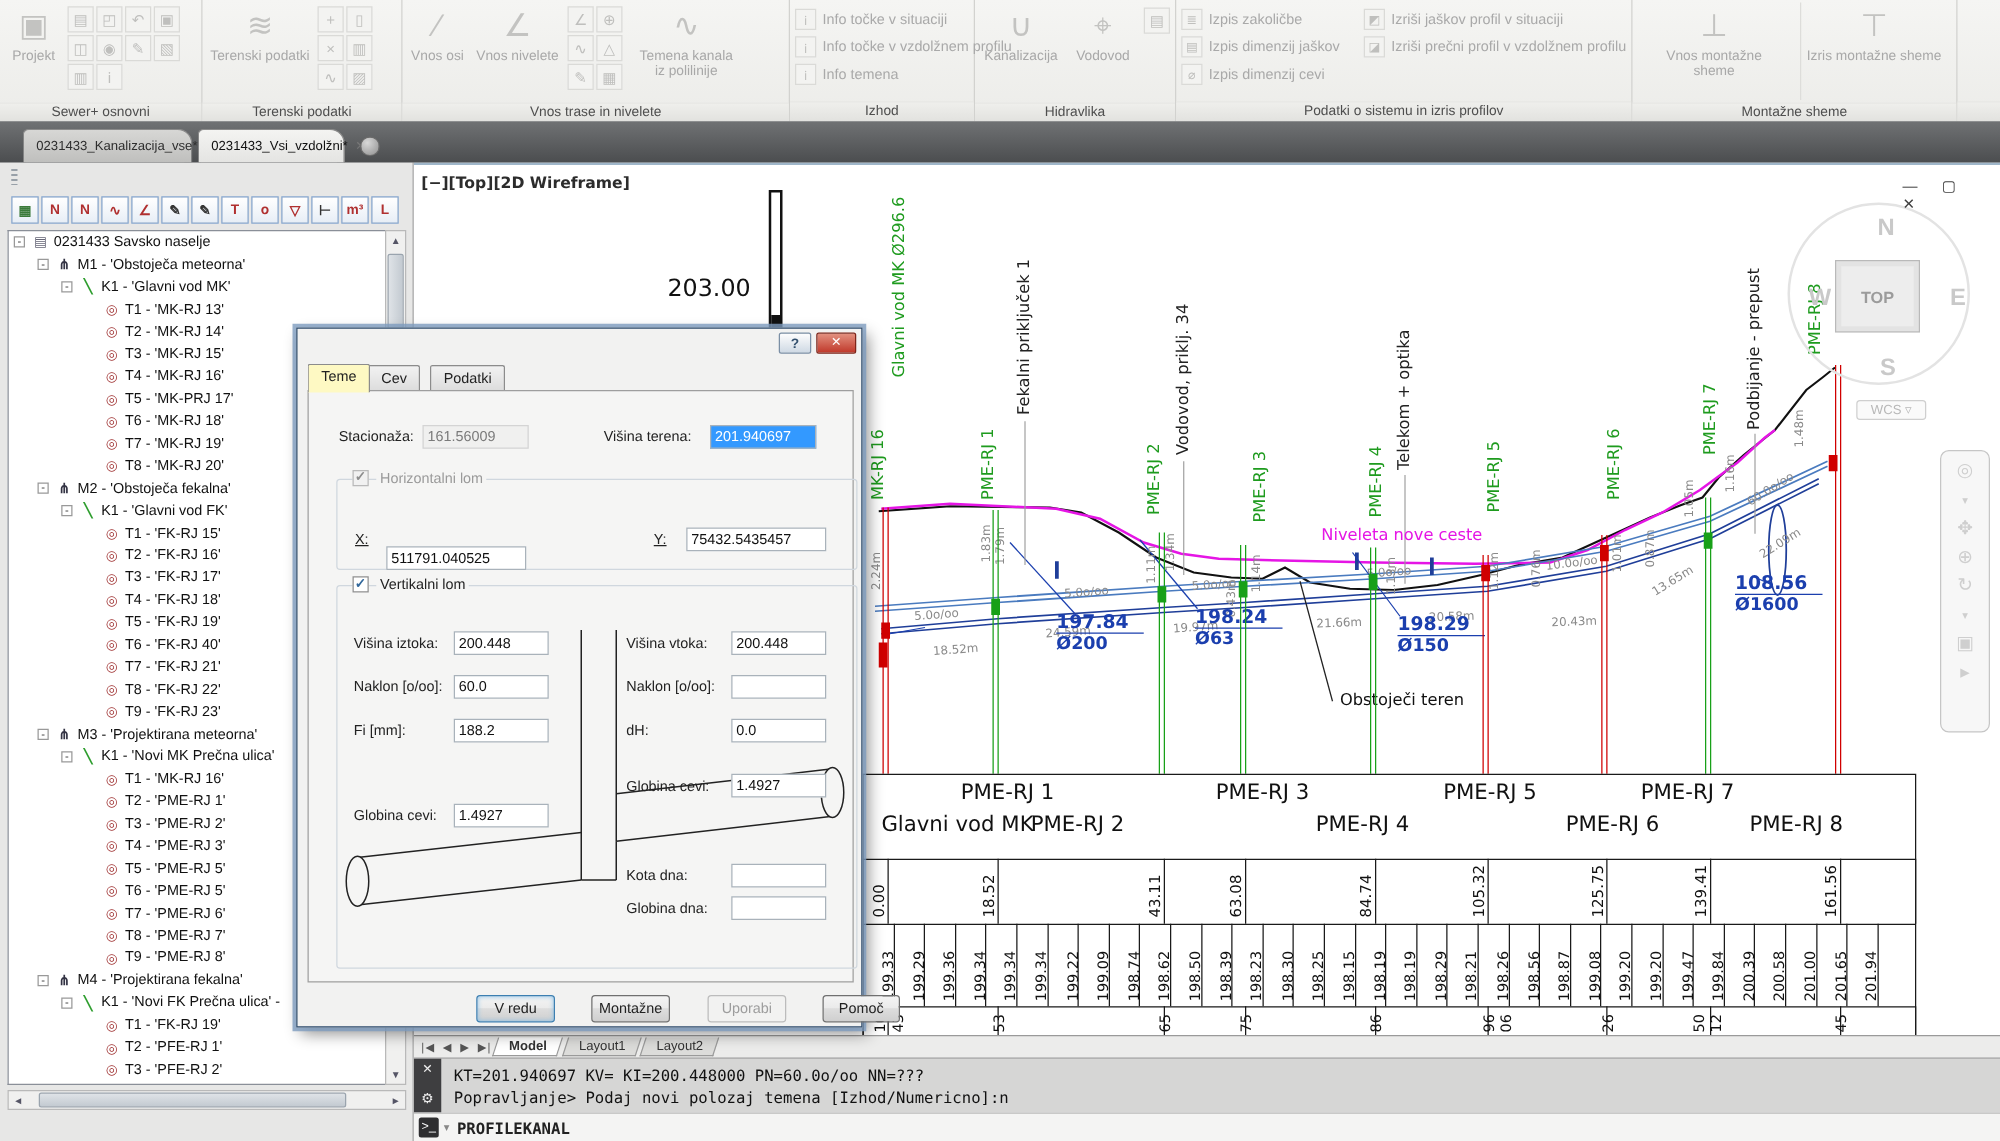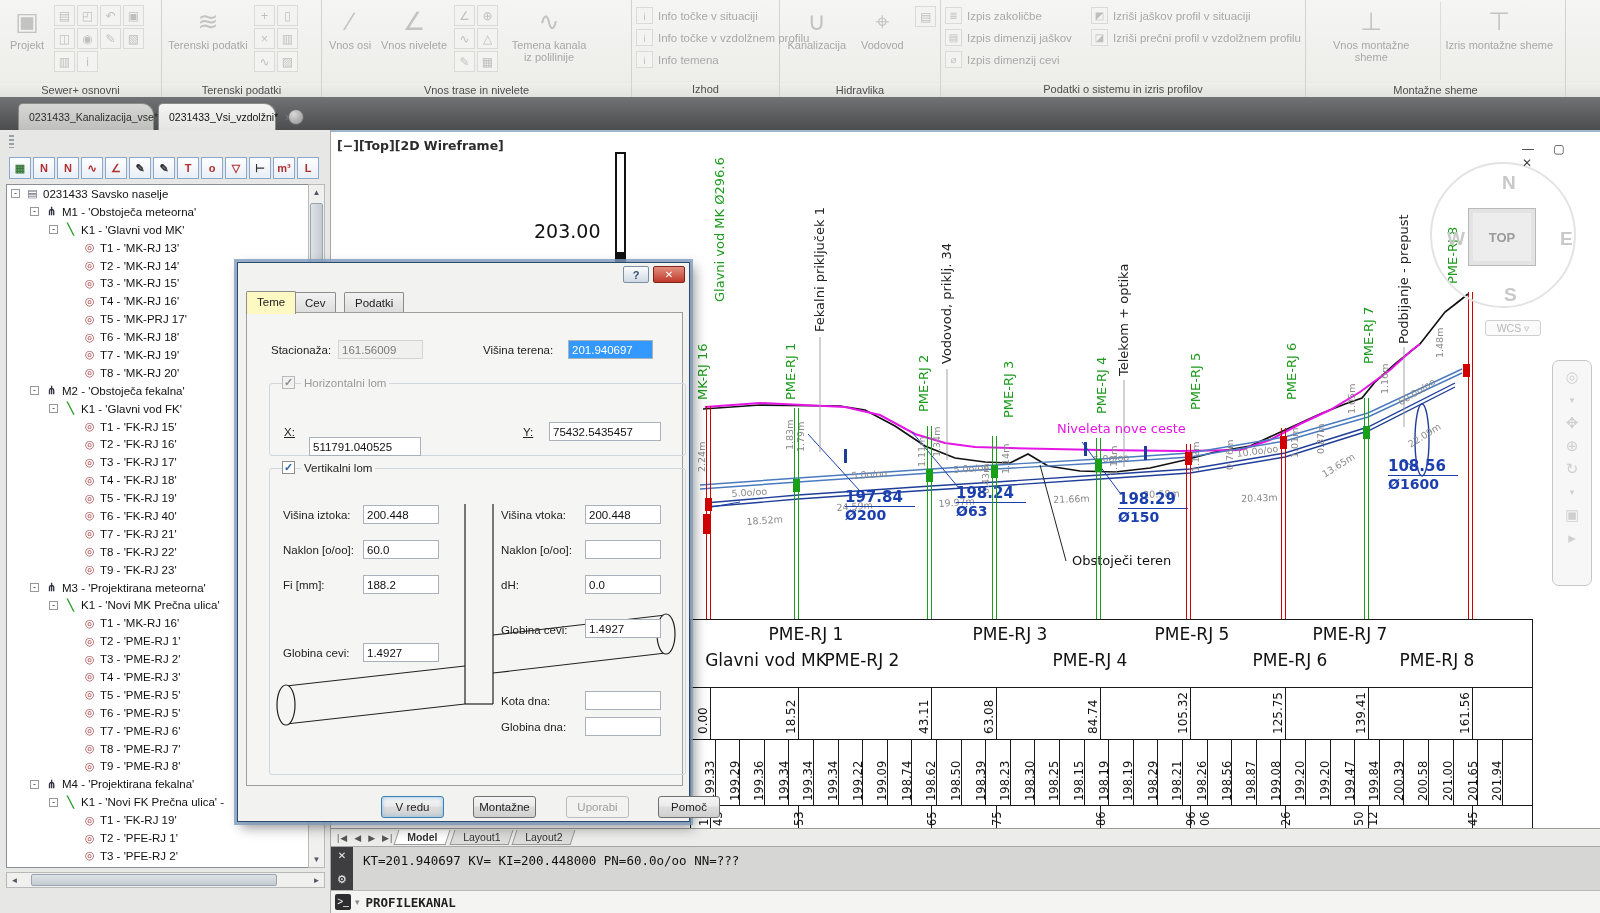--- a/index.html
+++ b/index.html
@@ -774,20 +774,21 @@
     <span class="mtab"><span>Layout1</span></span>
     <span class="mtab"><span>Layout2</span></span>
   </div>
 
   <div id="cmdwin">
     <div id="cmdstrip">
       <div style="font-size:10px;line-height:14px;margin-top:2px">✕</div>
       <div style="font-size:11px;line-height:16px;margin-top:8px">⚙</div>
     </div>
     <div class="cmdline" style="top:6px">KT=201.940697 KV= KI=200.448000 PN=60.0o/oo NN=???</div>
+    <div class="cmdline" style="top:23px">Popravljanje&gt; Podaj novi polozaj temena [Izhod/Numericno]:n</div>
   </div>
   <div id="cmdinput">
     <span class="cmdico">&gt;_</span>
     <span class="cmdcaret">▾</span>
     <span class="cmdtext">PROFILEKANAL</span>
   </div>
 
   <div id="dialog">
     <div class="dhelp">?</div>
     <div class="dclose">✕</div>

